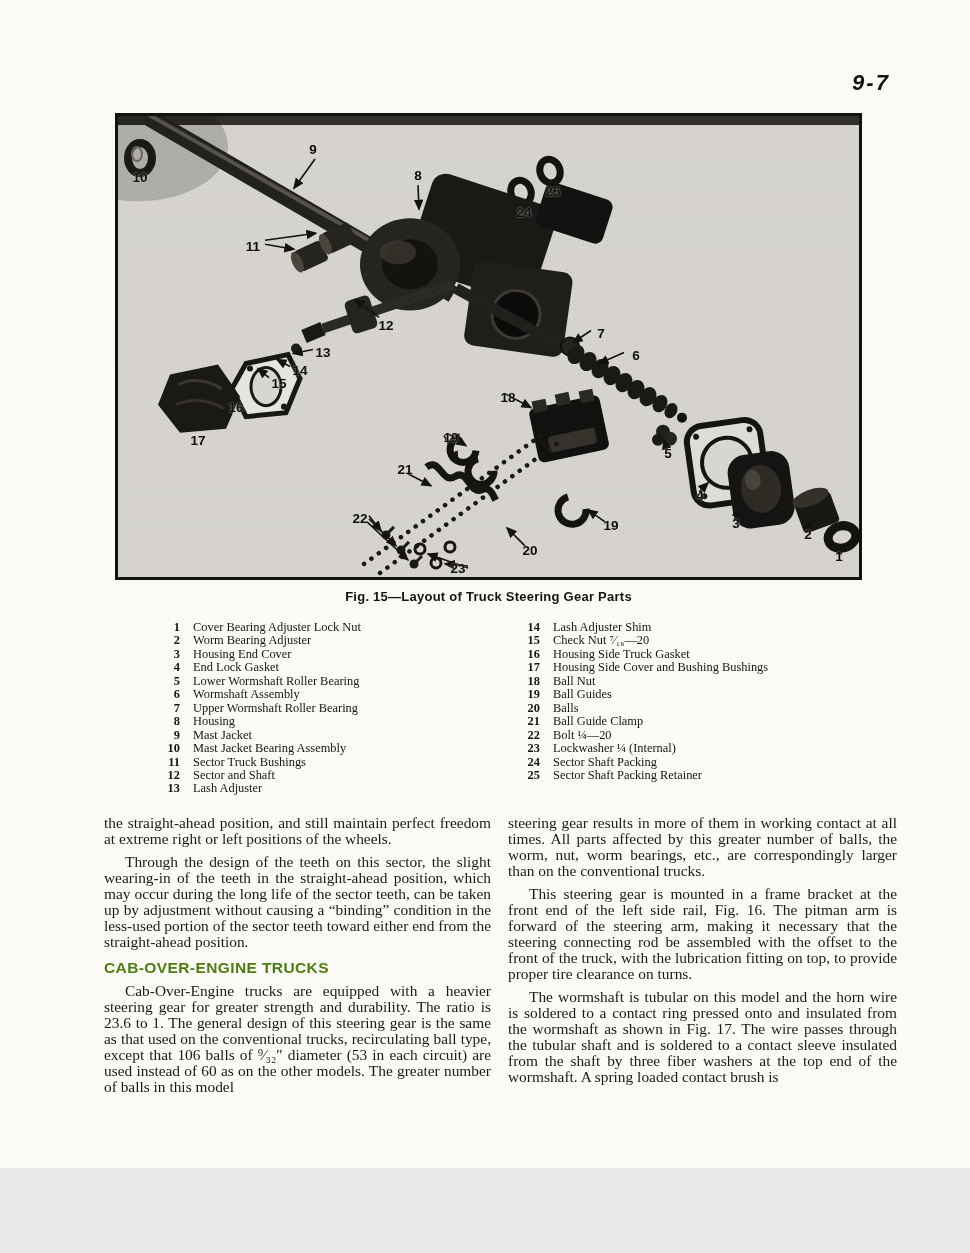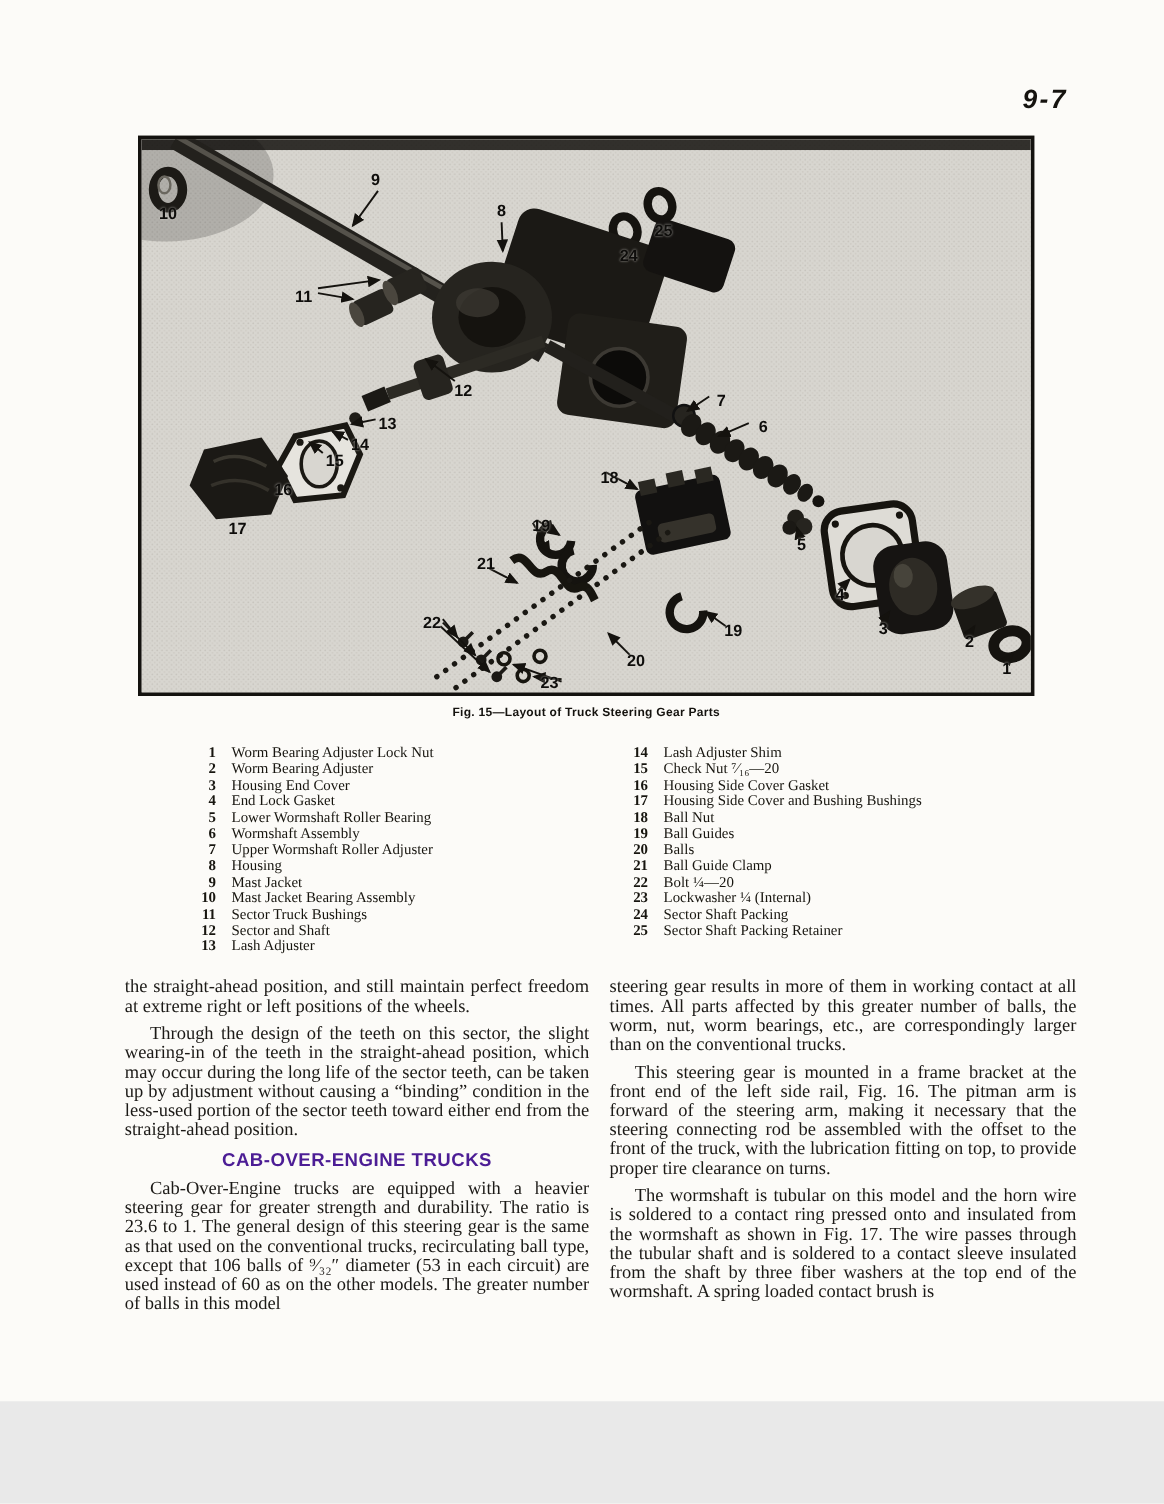--- a/index.html
+++ b/index.html
@@ -8,36 +8,36 @@
   .page-number{position:absolute;left:828px;top:70px;width:86px;text-align:center;
         font-family:"Liberation Sans",sans-serif;font-weight:bold;font-style:italic;
         font-size:22px;letter-spacing:2px;color:#15130f;}
   .figure{position:absolute;left:115px;top:113px;width:747px;height:467px;
         border:3px solid #14120f;box-sizing:border-box;background:#d8d6d0;}
   .figure svg{position:absolute;left:0;top:0;width:100%;height:100%;}
   .callout{position:absolute;transform:translate(-50%,-50%);
         font-family:"Liberation Sans",sans-serif;font-weight:bold;font-size:13.5px;
         color:#0e0d0b;text-shadow:0 0 2px rgba(216,214,208,.85);line-height:1;}
   .caption{position:absolute;left:115px;top:589px;width:747px;text-align:center;
-        font-family:"Liberation Sans",sans-serif;font-weight:bold;font-size:10px;
+        font-family:"Liberation Sans",sans-serif;font-weight:bold;font-size:13px;
         letter-spacing:.25px;color:#15130f;}
   .parts-col{position:absolute;font-size:12.4px;line-height:13.45px;color:#17150f;}
   .parts-col .row{display:flex;}
   .parts-col .num{flex:0 0 20px;width:20px;text-align:right;font-weight:bold;}
   .parts-col .nm{padding-left:13px;white-space:nowrap;}
   #parts-left{left:160px;top:621px;}
   #parts-right{left:520px;top:621px;}
   .body-col{position:absolute;width:387px;text-align:justify;
         font-size:15.4px;line-height:16px;color:#1b1916;}
   #col-left{left:104px;top:815px;}
   #col-right{left:508px;top:815px;width:389px;}
   .body-col p{margin:0 0 7px 0;}
   .body-col p.ind{text-indent:21px;}
   .section-heading{font-family:"Liberation Sans",sans-serif;font-weight:bold;
-        font-size:15.5px;text-align:center;letter-spacing:.4px;margin:10px 0 7px 0;color:#4c1d95;}
+        font-size:15.5px;letter-spacing:.4px;margin:10px 0 7px 0;color:#4d7c0f;}
   .bottom-dot{position:absolute;left:486px;top:1241px;width:5px;height:5px;background:#15130f;}
 </style>
 </head>
 <body>
 
 <div class="page">
 
   <div class="page-number">9-7</div>
 
   <div class="figure">
@@ -233,21 +233,21 @@
         <span class="callout" style="left: 340px; top: 453px;">23</span>
       </div>
   </div>
 
   <div class="caption">Fig. 15—Layout of Truck Steering Gear Parts</div>
 
   <div class="parts-col" id="parts-left">
 
       <div class="row">
         <span class="num">1</span>
-        <span class="nm">Worm Bearing Adjuster Lock Nut</span>
+        <span class="nm">Cover Bearing Adjuster Lock Nut</span>
       </div>
 
       <div class="row">
         <span class="num">2</span>
         <span class="nm">Worm Bearing Adjuster</span>
       </div>
 
       <div class="row">
         <span class="num">3</span>
         <span class="nm">Housing End Cover</span>
@@ -263,21 +263,21 @@
         <span class="nm">Lower Wormshaft Roller Bearing</span>
       </div>
 
       <div class="row">
         <span class="num">6</span>
         <span class="nm">Wormshaft Assembly</span>
       </div>
 
       <div class="row">
         <span class="num">7</span>
-        <span class="nm">Upper Wormshaft Roller Adjuster</span>
+        <span class="nm">Upper Wormshaft Roller Bearing</span>
       </div>
 
       <div class="row">
         <span class="num">8</span>
         <span class="nm">Housing</span>
       </div>
 
       <div class="row">
         <span class="num">9</span>
         <span class="nm">Mast Jacket</span>
@@ -310,21 +310,21 @@
         <span class="nm">Lash Adjuster Shim</span>
       </div>
 
       <div class="row">
         <span class="num">15</span>
         <span class="nm">Check Nut ⁷⁄₁₆—20</span>
       </div>
 
       <div class="row">
         <span class="num">16</span>
-        <span class="nm">Housing Side Cover Gasket</span>
+        <span class="nm">Housing Side Truck Gasket</span>
       </div>
 
       <div class="row">
         <span class="num">17</span>
         <span class="nm">Housing Side Cover and Bushing Bushings</span>
       </div>
 
       <div class="row">
         <span class="num">18</span>
         <span class="nm">Ball Nut</span>

